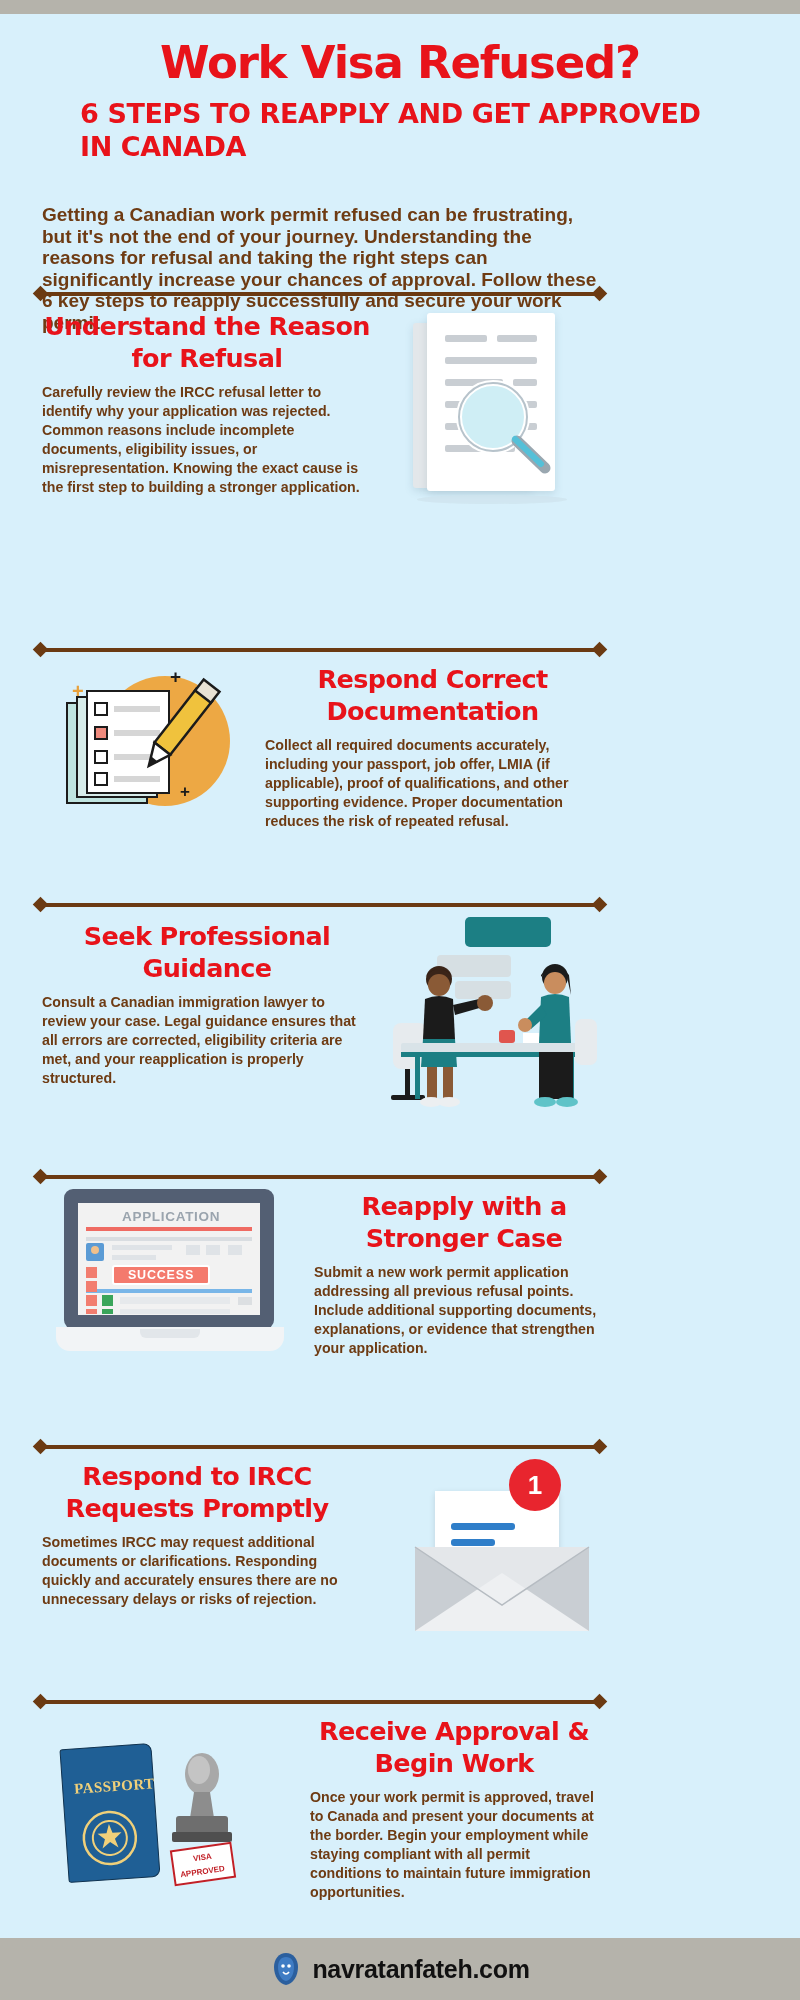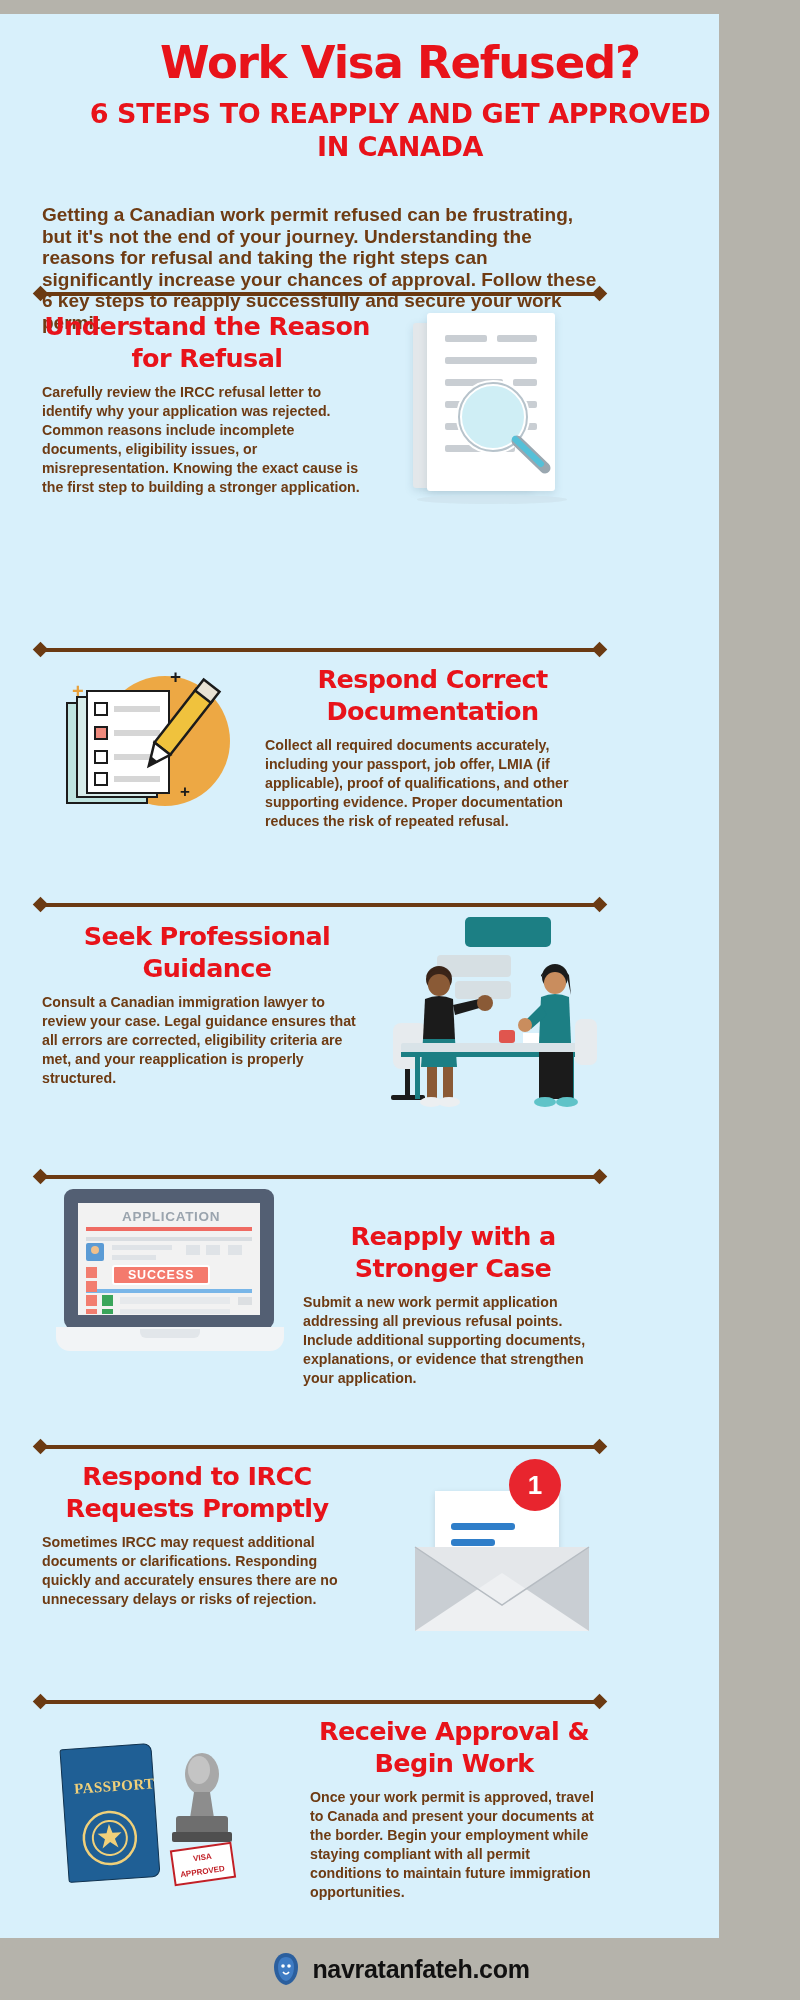--- a/index.html
+++ b/index.html
@@ -5,21 +5,21 @@
   * { box-sizing: border-box; margin: 0; padding: 0; }
   html, body {
     width: 800px;
     height: 2000px;
     font-family: "Liberation Sans", sans-serif;
     background: #b5b3ab;
     overflow: hidden;
   }
   .page {
     position: relative;
-    width: 719px;
+    width: 800px;
     height: 2000px;
     background: #d8f0fb;
   }
   .topbar {
     position: absolute;
     top: 0; left: 0;
     width: 800px; height: 14px;
     background: #b5b3ab;
   }
   .footer {
@@ -47,21 +47,21 @@
     text-align: center;
     font-size: 45px;
     font-weight: bold;
     color: #e8131a;
     letter-spacing: -1.2px;
     font-family: "DejaVu Sans", sans-serif;
   }
   .subtitle {
     position: absolute;
     top: 97px; left: 80px; width: 640px;
-    text-align: center;
+    text-align: left;
     font-size: 27px;
     line-height: 33px;
     font-weight: bold;
     color: #e8131a;
     letter-spacing: -0.4px;
     font-family: "DejaVu Sans", sans-serif;
   }
   .intro {
     position: absolute;
     top: 204px; left: 42px; width: 556px;
@@ -263,21 +263,21 @@
       <ellipse cx="192" cy="187" rx="11" ry="5" fill="#5fc3c8"></ellipse>
       <path d="M166 90 L150 106 L156 114 L172 100 Z" fill="#1c7f84"></path>
       <circle cx="150" cy="110" r="7" fill="#c98d5e"></circle>
 
       <rect x="200" y="104" width="22" height="46" rx="7" fill="#e7ebee"></rect>
     </svg>
   </div>
 
   <div class="divider" style="top:1175px"></div>
 
-  <div class="step" style="top:1190px; left:303px; width:300px;margin-top:30px;">
+  <div class="step" style="top:1190px; left:314px; width:300px;">
     <h2>Reapply with a Stronger Case</h2>
     <p>Submit a new work permit application addressing all previous refusal points. Include additional supporting documents, explanations, or evidence that strengthen your application.</p>
   </div>
 
   <div class="art" style="top:1185px; left:56px; width:240px; height:180px;">
     <div class="lap-body" style="left:8px; top:4px; width:210px; height:140px;"></div>
     <div class="lap-screen" style="left:22px; top:18px; width:182px; height:112px;"></div>
     <div class="lap-base" style="left:0px; top:142px; width:228px; height:24px; background:#f2f4f6;"></div>
     <div style="position:absolute; left:84px; top:144px; width:60px; height:9px; background:#e2e6ea; border-radius:0 0 6px 6px;"></div>
     <div style="position:absolute; left:30px; top:24px; font-size:13.5px; font-weight:bold; color:#9aa4ae; letter-spacing:.7px;margin-left:36px;">APPLICATION</div>

